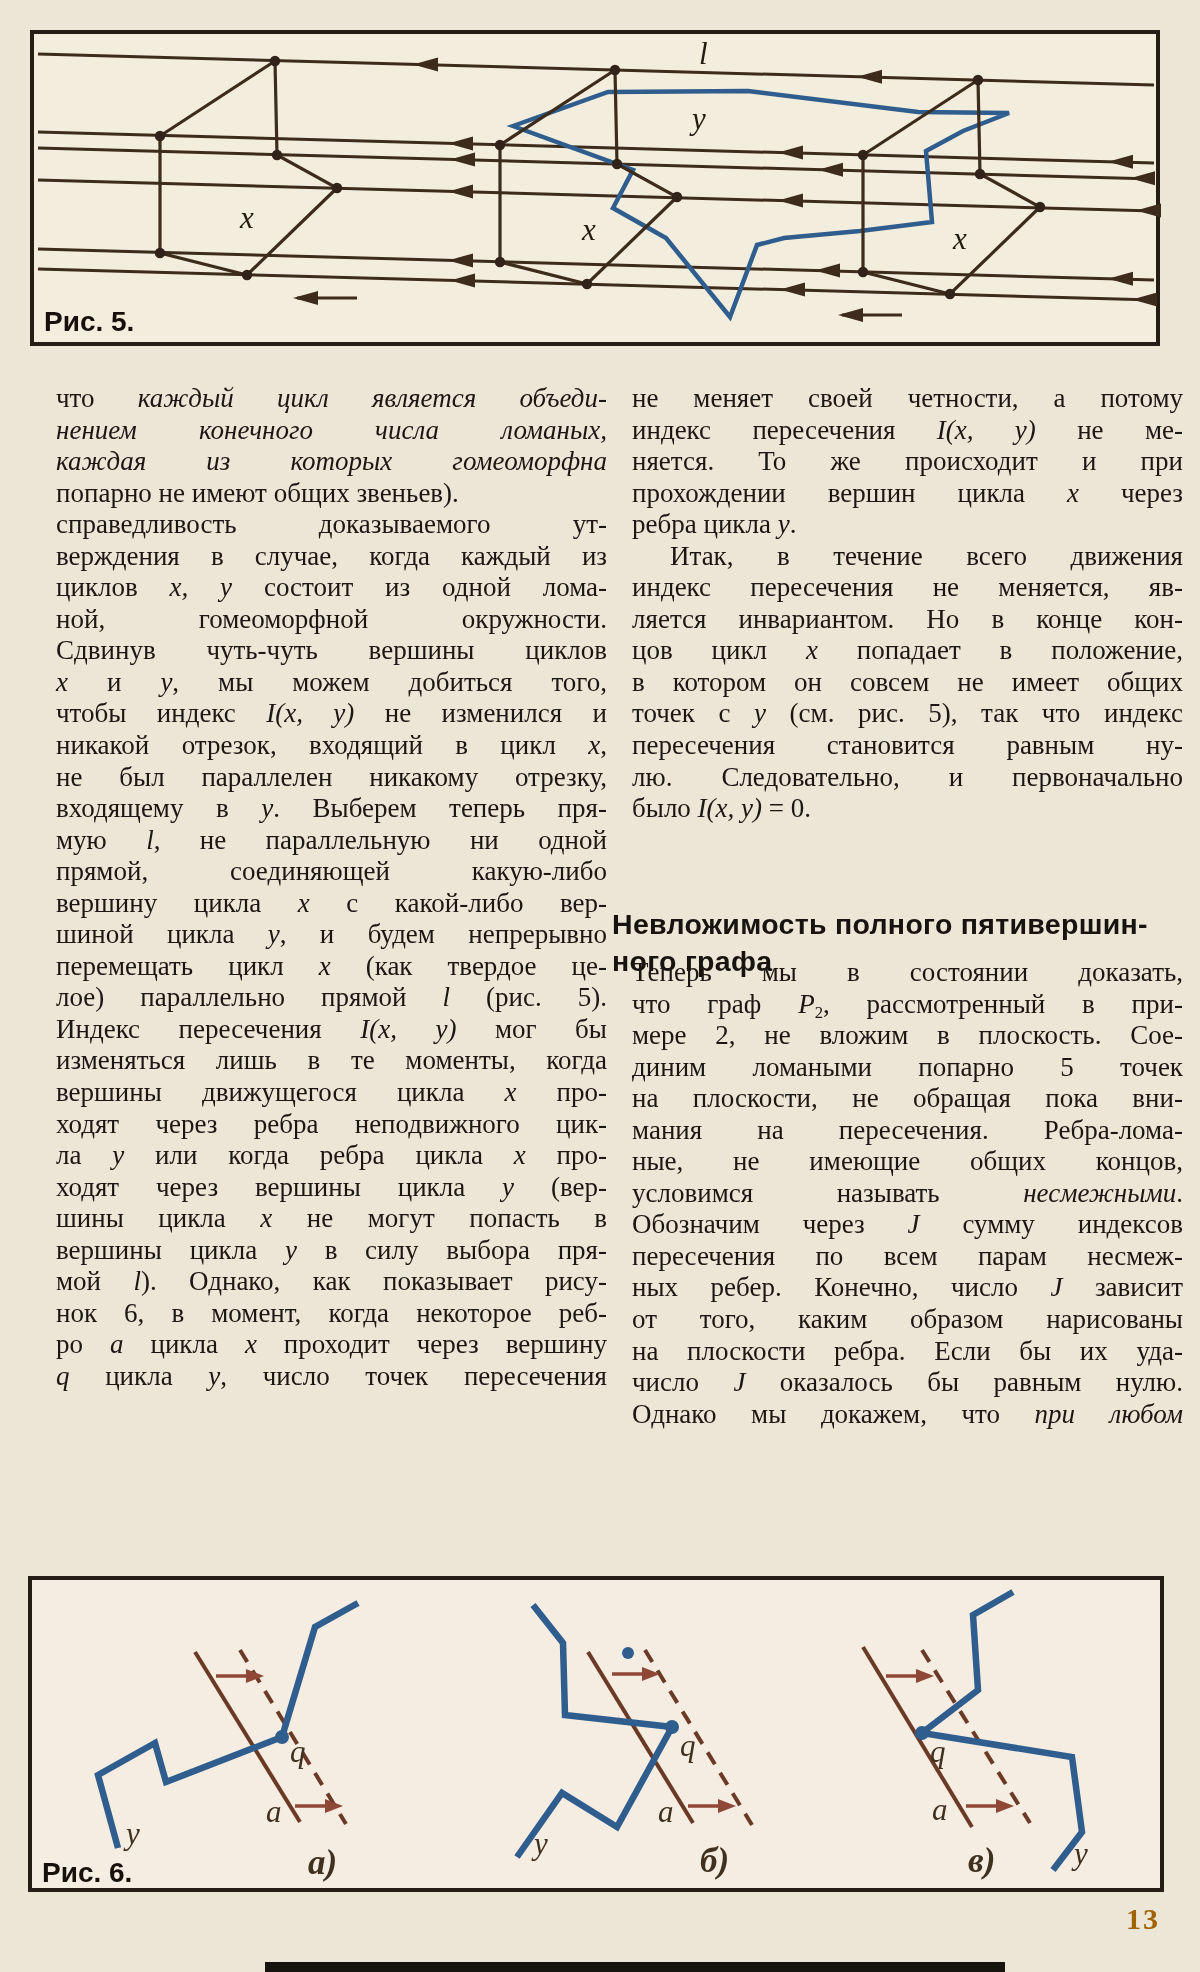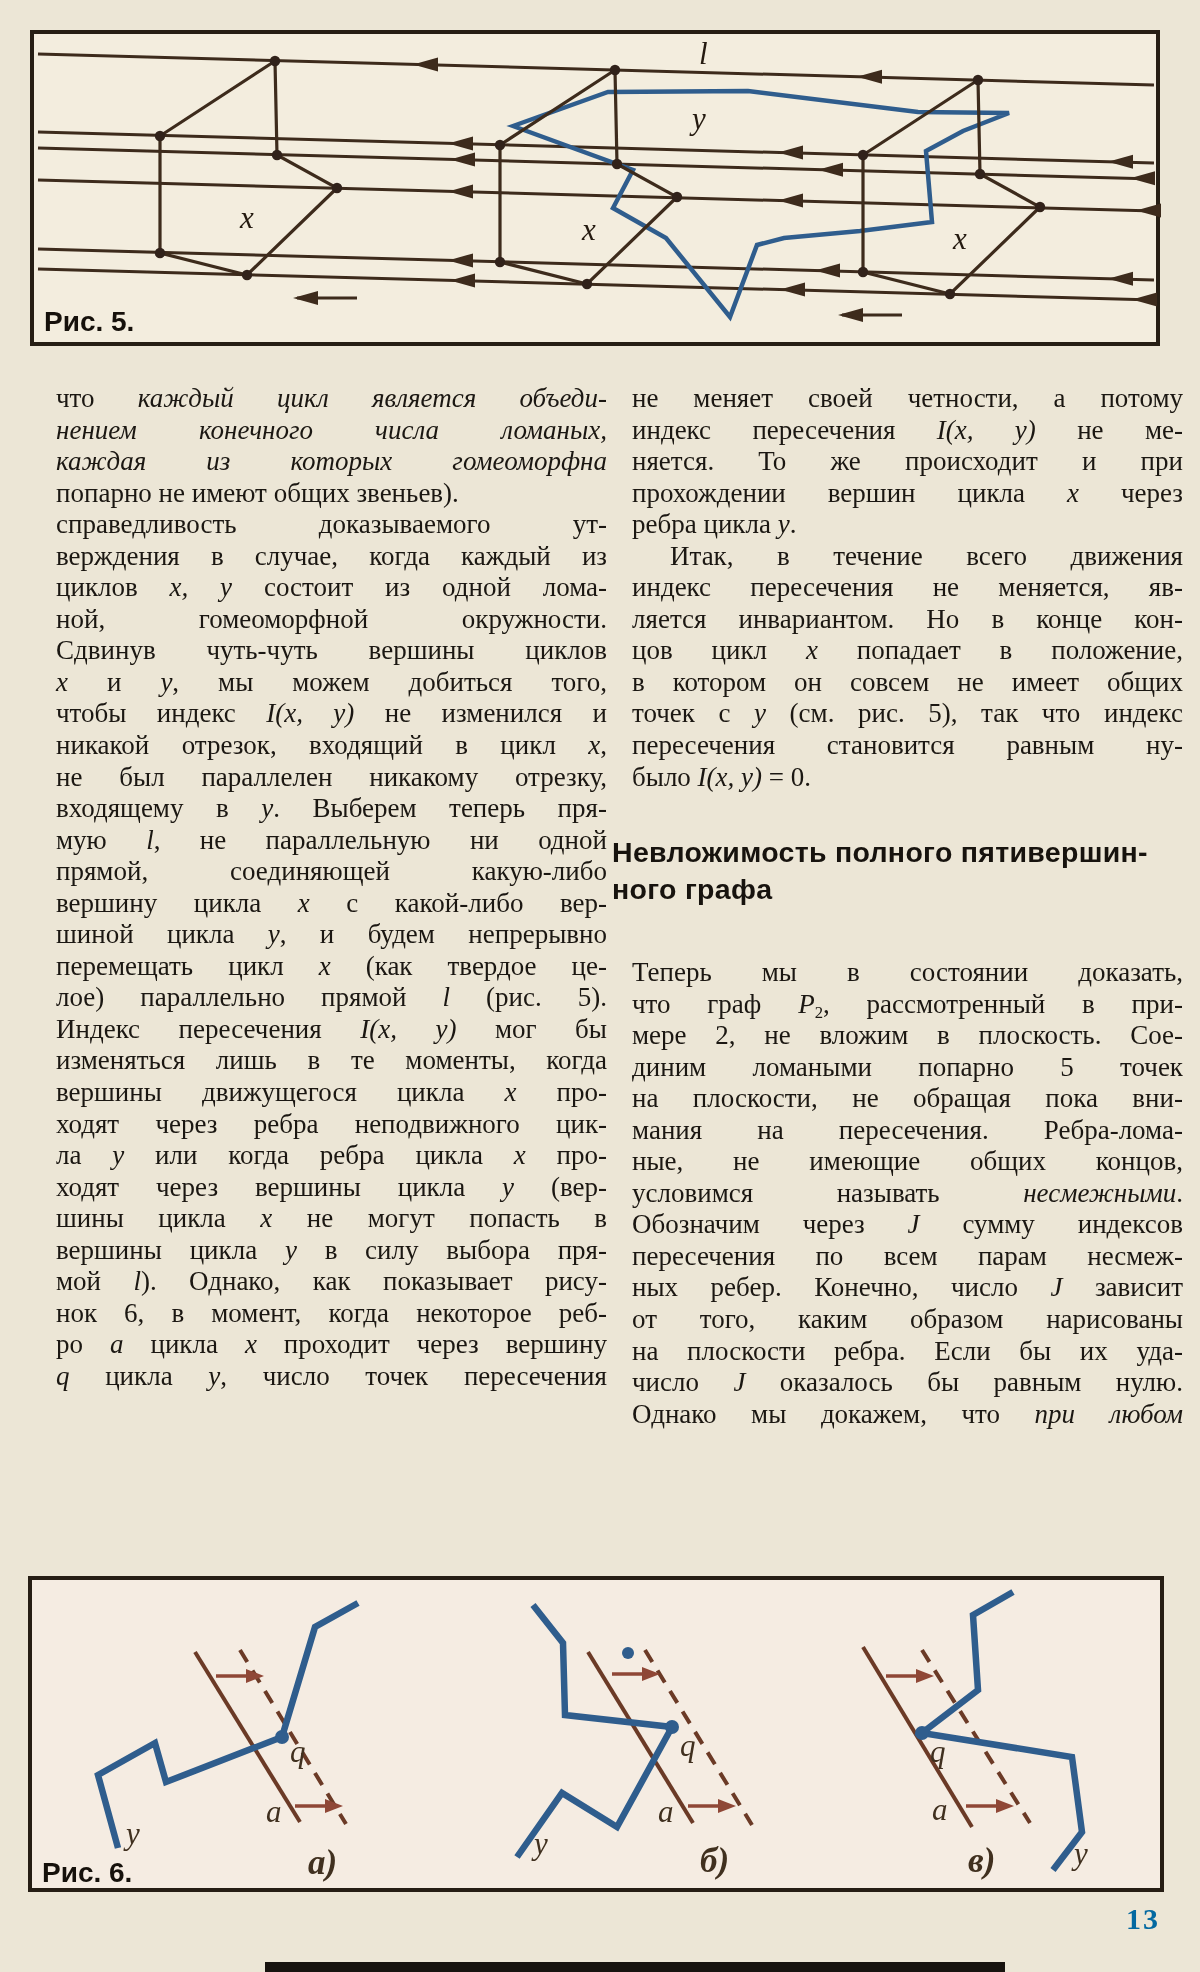--- a/index.html
+++ b/index.html
@@ -6,25 +6,25 @@
   body{width:1200px;height:1972px;background:#ece6d6;position:relative;
        font-family:"Liberation Serif",serif;overflow:hidden;}
   .col{position:absolute;width:551px;font-size:27px;line-height:31.55px;color:#1b1712;margin-left:20px;}
   .line{text-align:justify;text-align-last:justify;}
   .line.last{text-align-last:left;}
   .line.ind{text-indent:38px;}
   .line i{font-style:italic;}
   .line sub{font-size:0.62em;vertical-align:-0.28em;line-height:0;}
   #lcol{left:36px;top:383px;}
   #rcol1{left:612px;top:383px;}
-  #subhead{position:absolute;left:612px;top:834px;width:551px;}
+  #subhead{position:absolute;left:612px;top:906px;width:551px;}
   #subhead div{font:bold 28.5px/37px "Liberation Sans",sans-serif;color:#17130e;letter-spacing:0.3px;}
   #rcol2{left:612px;top:957px;}
   #figs{position:absolute;left:0;top:0;}
-  #pagenum{position:absolute;left:1126px;top:1902px;font:bold 30px "Liberation Serif",serif;color:#0369a1;letter-spacing:2px;}
+  #pagenum{position:absolute;left:1126px;top:1902px;font:bold 30px "Liberation Serif",serif;color:#a16207;letter-spacing:2px;}
   #bottomstrip{position:absolute;left:265px;top:1962px;width:740px;height:10px;background:#17130f;}
   .fig-label{font:italic 31px "Liberation Serif",serif;}
   .fig-panel-label{font:italic bold 35px "Liberation Serif",serif;}
   .fig-caption{font:bold 28px "Liberation Sans",sans-serif;}
 </style>
 </head>
 <body>
 
 <div class="page">
   <svg id="figs" width="1200" height="1972">
@@ -174,20 +174,21 @@
       <div class="line"><span>няется. То же происходит и при</span></div>
       <div class="line"><span>прохождении вершин цикла </span><i>x</i><span> через</span></div>
       <div class="line last"><span>ребра цикла </span><i>y</i><span>.</span></div>
       <div class="line ind"><span>Итак, в течение всего движения</span></div>
       <div class="line"><span>индекс пересечения не меняется, яв-</span></div>
       <div class="line"><span>ляется инвариантом. Но в конце кон-</span></div>
       <div class="line"><span>цов цикл </span><i>x</i><span> попадает в положение,</span></div>
       <div class="line"><span>в котором он совсем не имеет общих</span></div>
       <div class="line"><span>точек с </span><i>y</i><span> (см. рис. 5), так что индекс</span></div>
       <div class="line"><span>пересечения становится равным ну-</span></div>
+      <div class="line"><span>лю. Следовательно, и первоначально</span></div>
       <div class="line last"><span>было </span><i>I(x, y)</i><span> = 0.</span></div>
     </div>
   <div id="subhead">
     <div>Невложимость полного пятивершин-</div>
     <div>ного графа</div>
   </div>
   <div id="rcol2" class="col">
       <div class="line"><span>Теперь мы в состоянии доказать,</span></div>
       <div class="line"><span>что граф </span><i>P</i><sub>2</sub><span>, рассмотренный в при-</span></div>
       <div class="line"><span>мере 2, не вложим в плоскость. Сое-</span></div>

